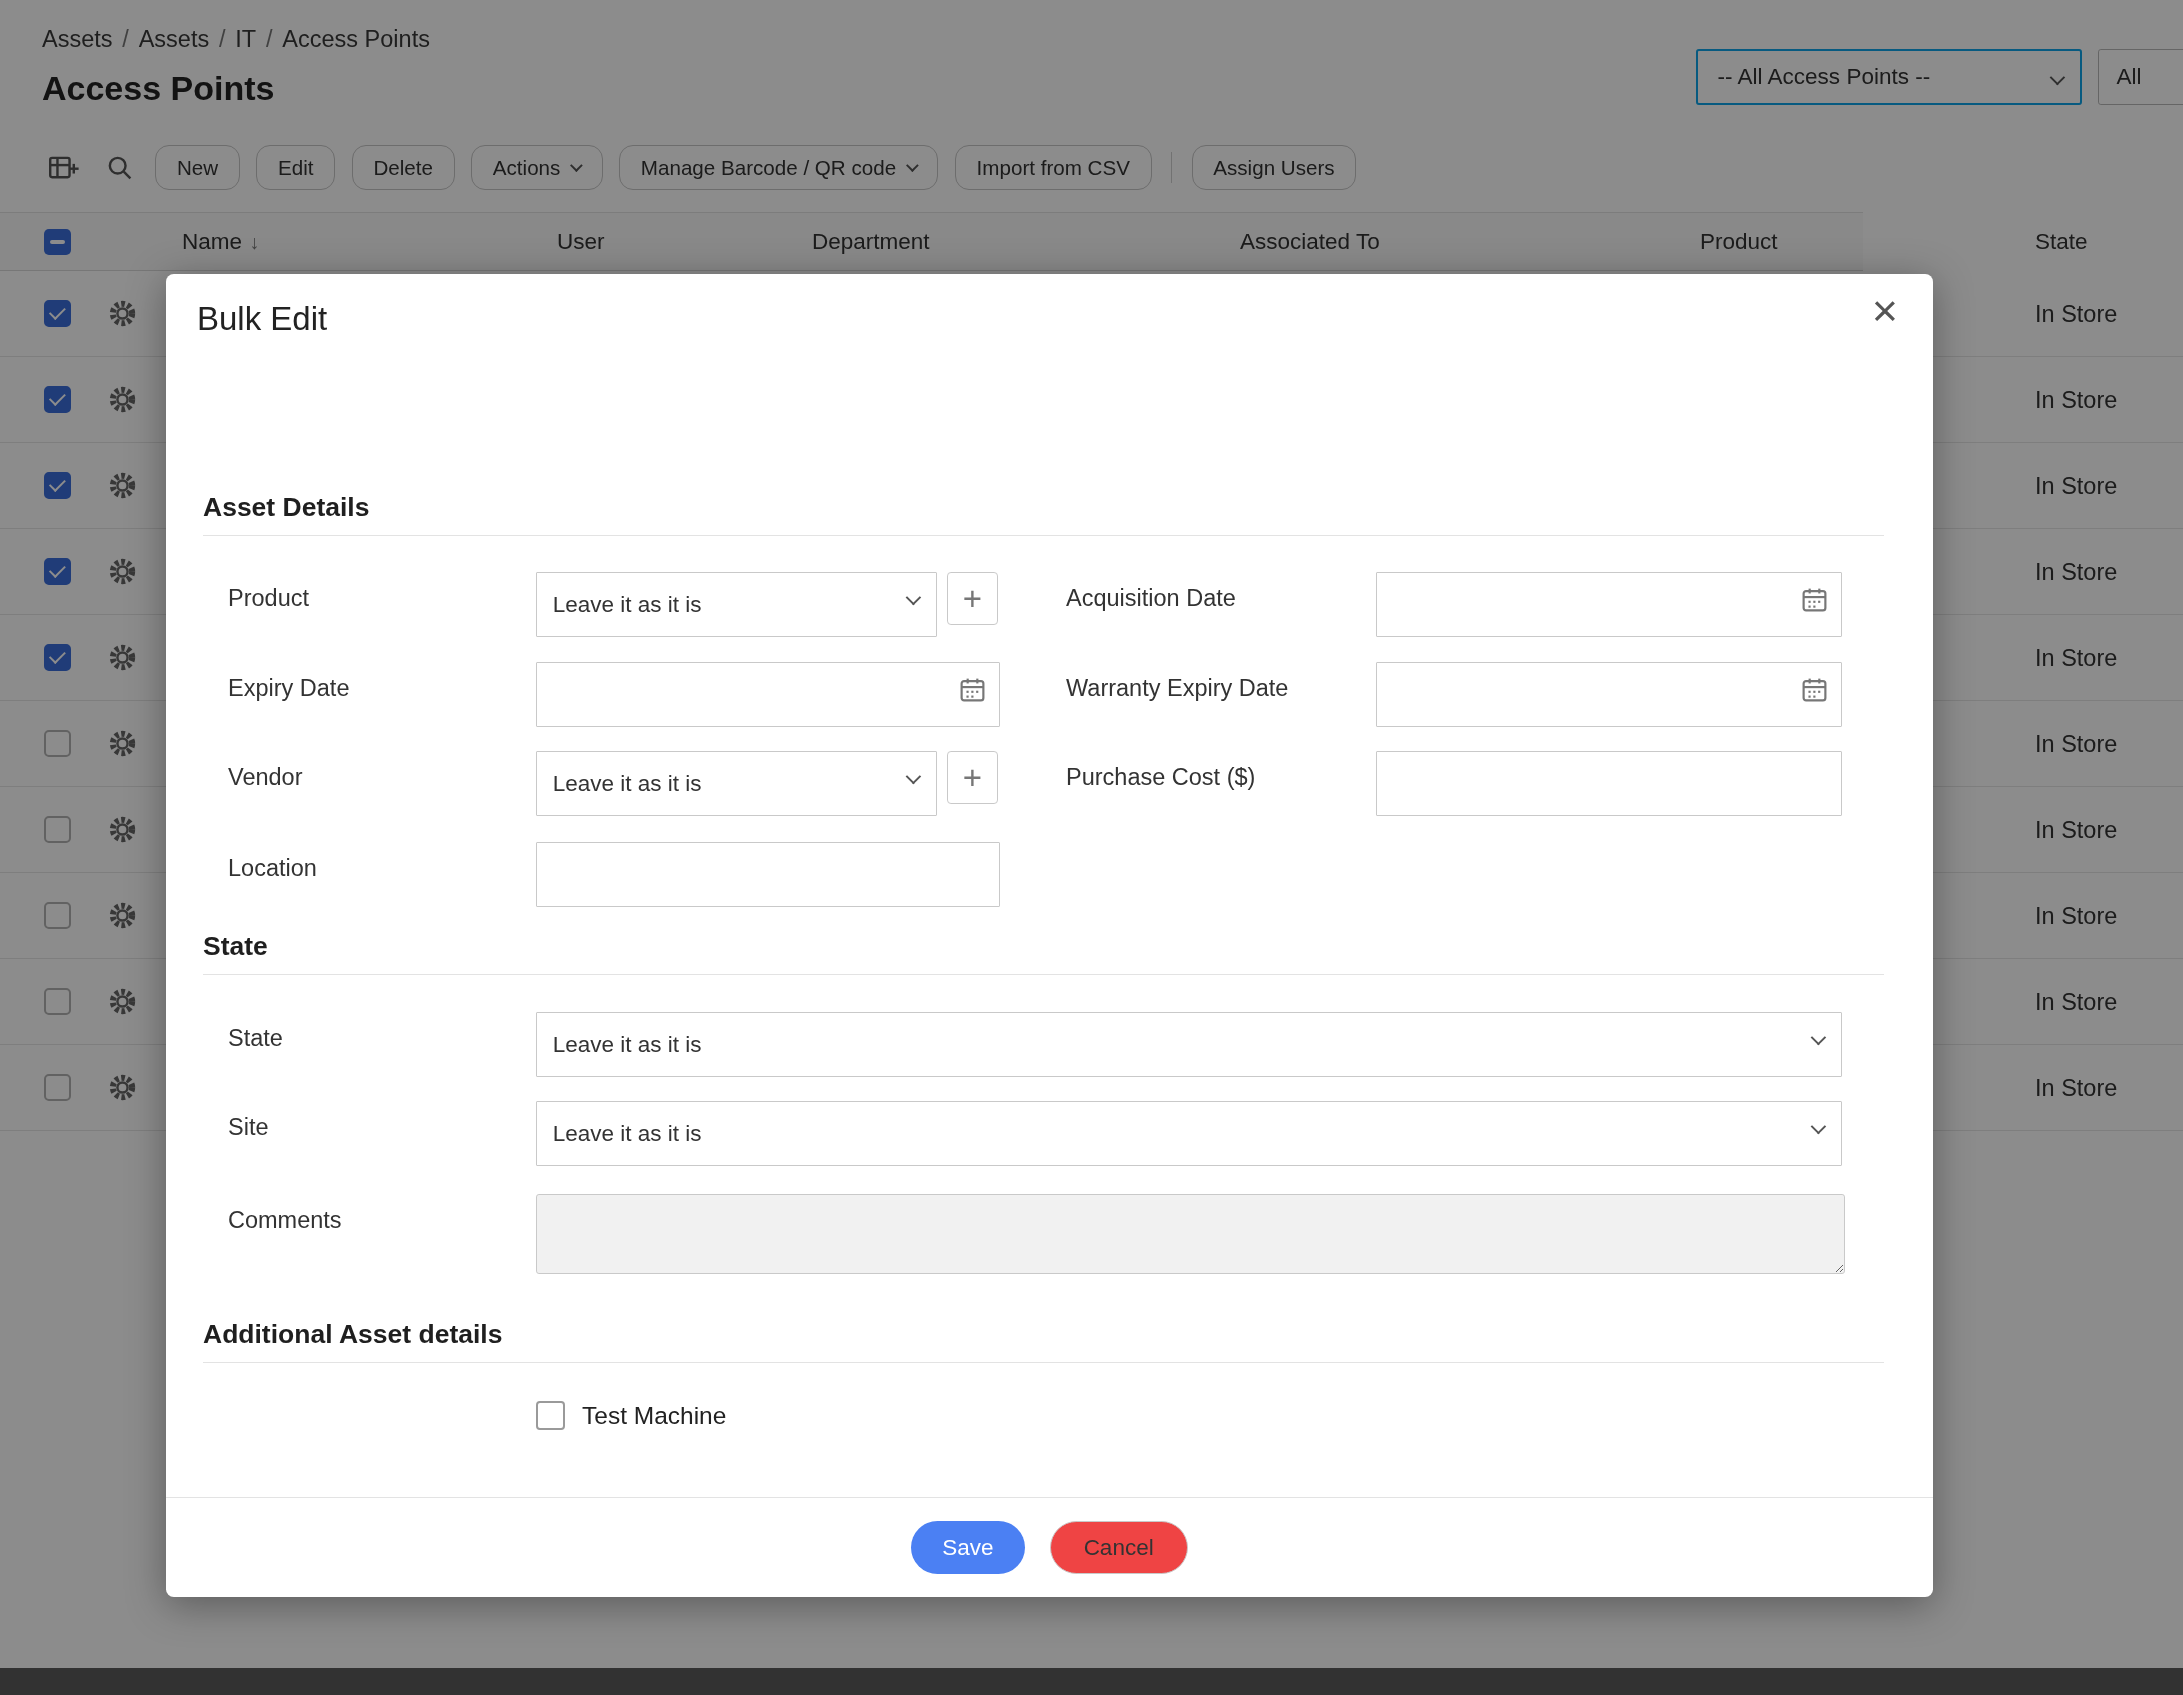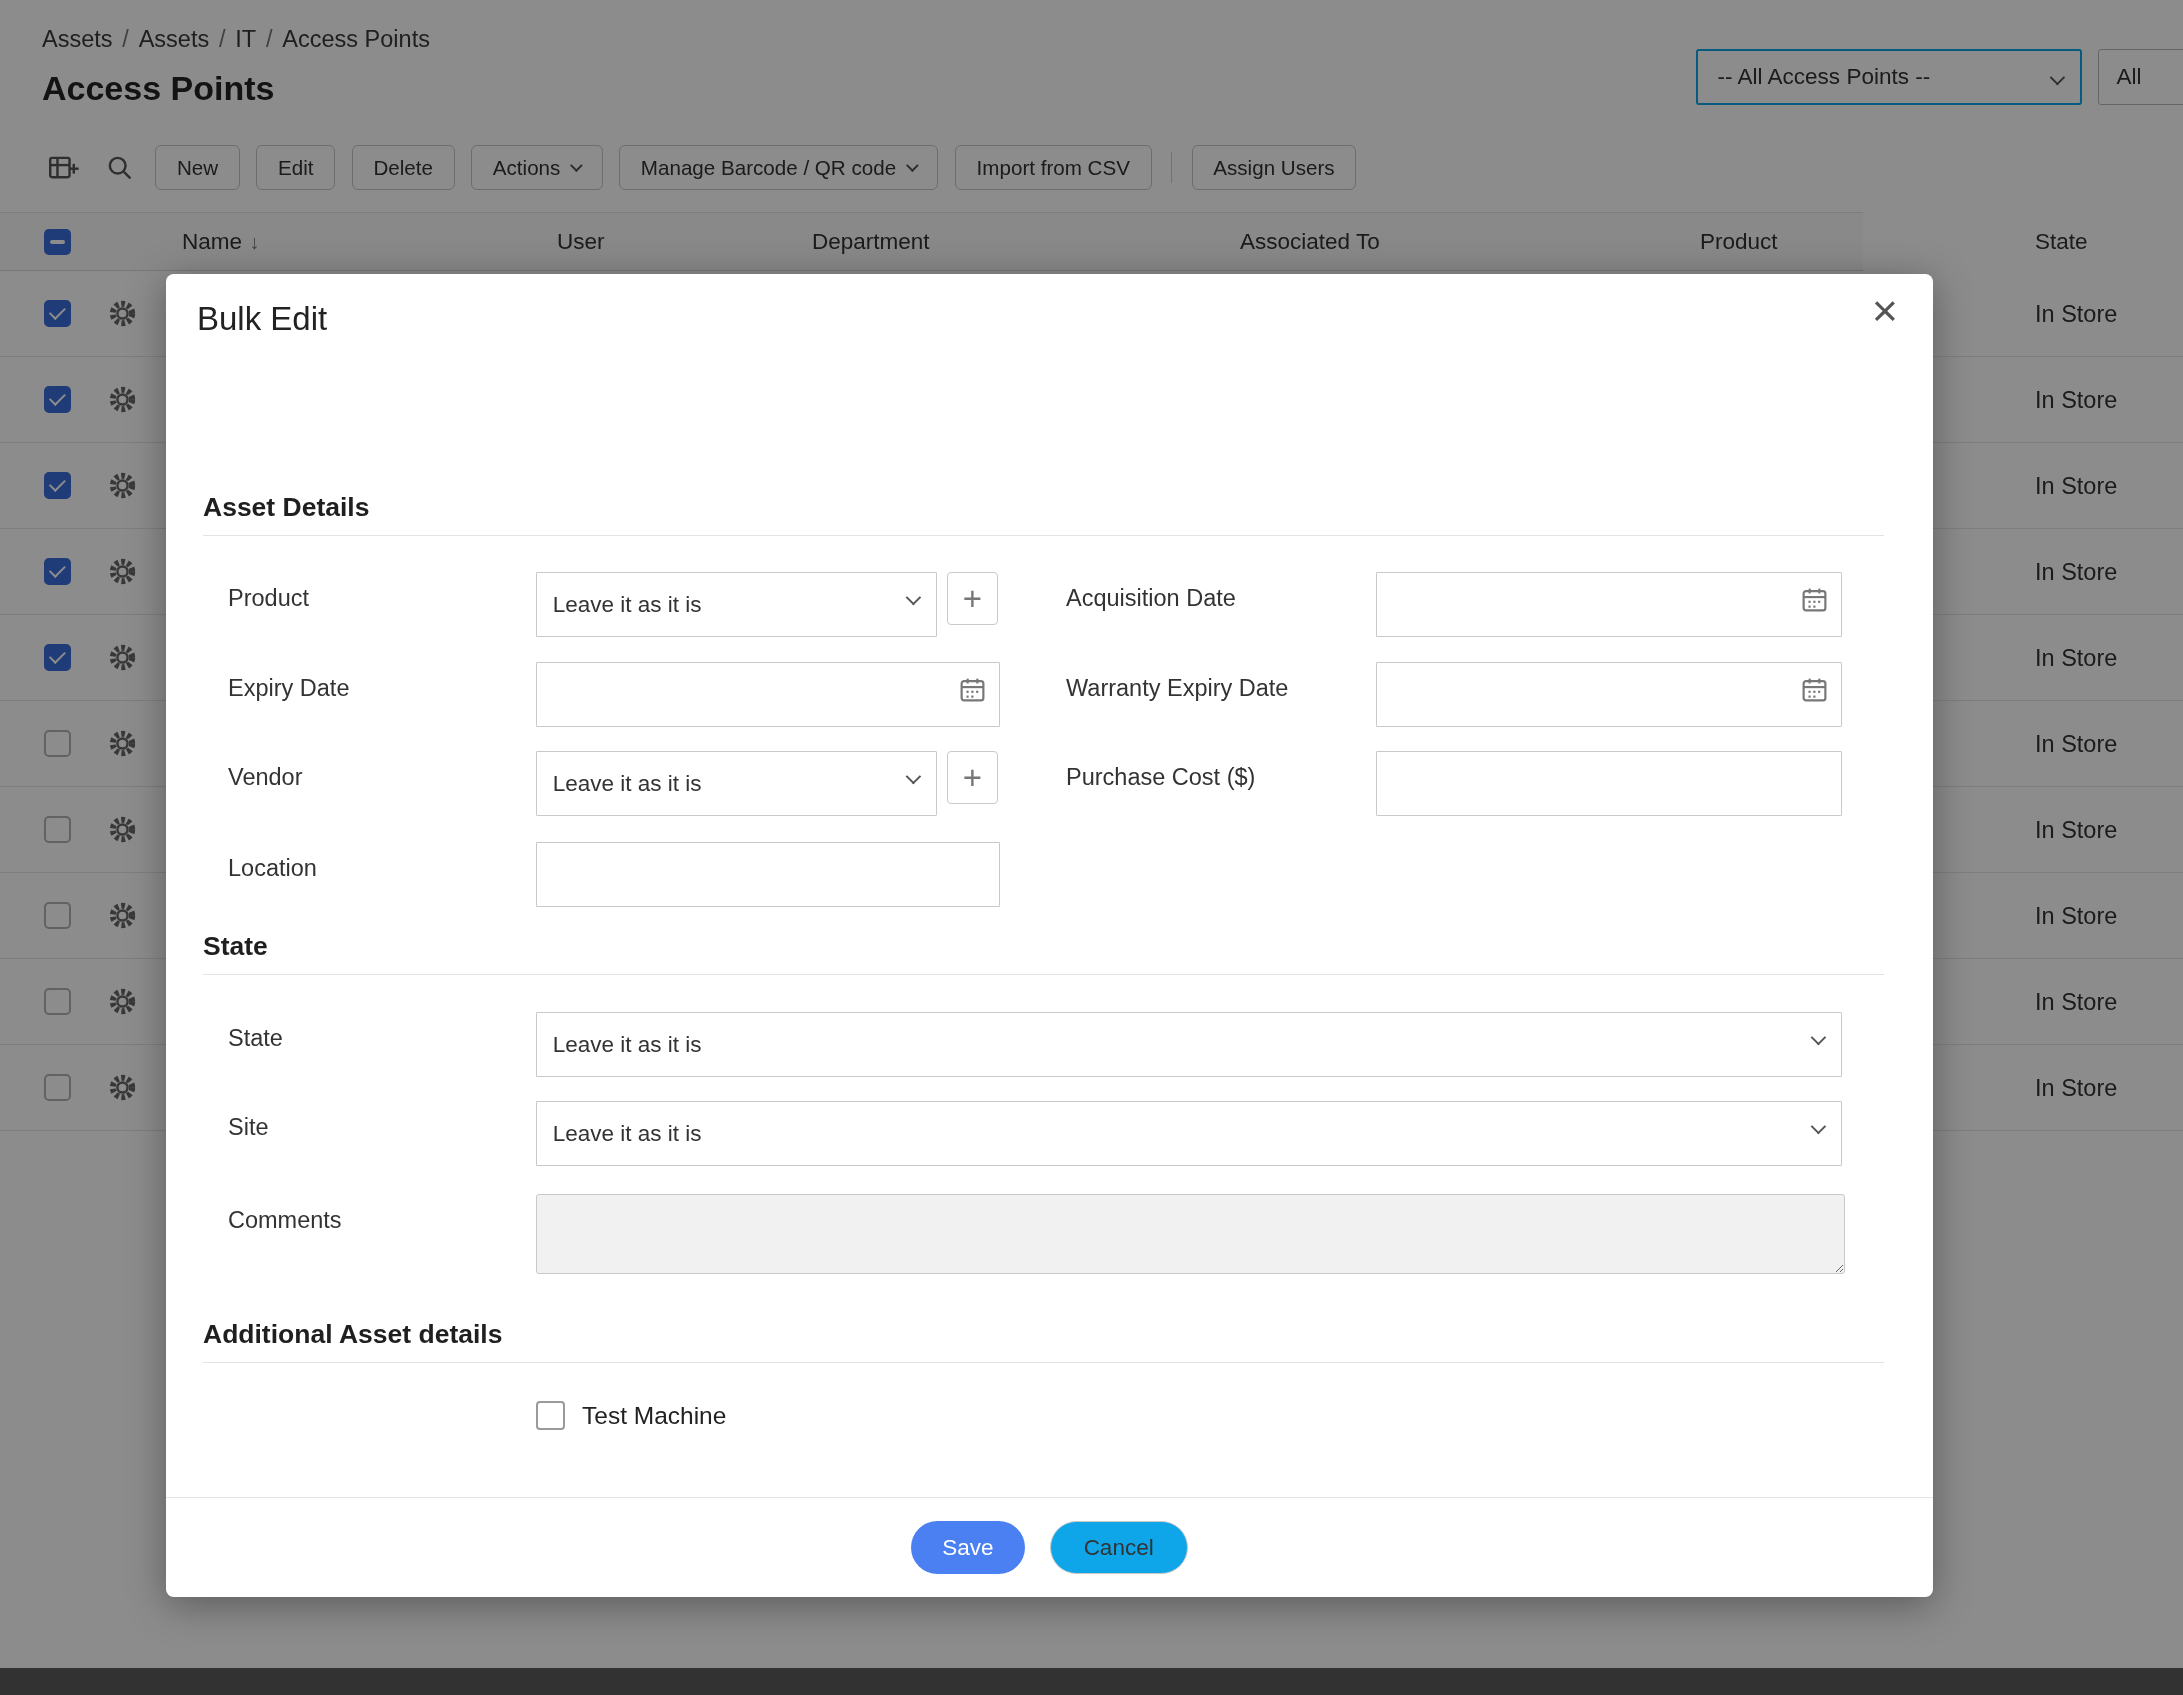--- a/index.html
+++ b/index.html
@@ -16,21 +16,21 @@
   .filter-box { position:absolute; left:1696px; top:49px; width:386px; height:56px;
     border:2px solid #0ea5e9; border-radius:2.9px; background:#fff;
     display:flex; align-items:center; padding:0 47px 0 19.6px; font-size:22.5px; color:#333; }
   .filter-box .chev { position:absolute; right:17.6px; top:20.6px; }
   .all-box { position:absolute; left:2098px; top:49px; width:90px; height:56px;
     border:1px solid #b9b9b9; border-radius:2.9px 0 0 2.9px; background:#fff;
     display:flex; align-items:center; padding-left:17.6px; font-size:22.5px; color:#333; }
 
   .toolbar { position:absolute; left:44px; top:145px; height:45px; display:flex; align-items:center; gap:16.7px; }
   .tb-icon { display:flex; align-items:center; justify-content:center; width:39px; height:39px; cursor:pointer; }
-  .tbtn { height:45px; border:1px solid #c6c6c6; border-radius:6px; background:#fff;
+  .tbtn { height:45px; border:1px solid #c6c6c6; border-radius:14px; background:#fff;
     display:flex; align-items:center; padding:0 20.6px; font-size:20.6px; color:#333; gap:11.8px; white-space:nowrap; }
   .tb-sep { width:1px; height:31px; background:#cfcfcf; margin:0 2.9px; }
 
   .chev { display:inline-block; width:10.8px; height:10.8px; border-right:2.5px solid #555;
     border-bottom:2.5px solid #555; transform:rotate(45deg); }
   .chev.small { width:8.8px; height:8.8px; border-width:2px; margin-top:-3.9px; }
 
   
   .thead { position:absolute; left:0; top:212px; width:1863px; height:59px; background:#fafafa;
     border-top:1px solid #e2e2e2; border-bottom:1px solid #d9d9d9; font-size:22.5px; font-weight:500; color:#333; }
@@ -82,21 +82,21 @@
     border:1px solid #c9c9c9; border-radius:2.9px; background:#f1f1f1; resize:both;
     font:inherit; font-size:22.5px; padding:9.8px 13.7px; outline:0; }
 
   .tm-box { position:absolute; left:370px; top:1127px; width:29px; height:29px;
     border:2px solid #9a9a9a; border-radius:3.9px; background:#fff; cursor:pointer; }
   .tm-label { position:absolute; left:416px; top:1127px; line-height:29px; font-size:24.5px; color:#222; }
 
   .m-footer { position:absolute; left:0; top:1247px; width:100%; display:flex; justify-content:center; gap:25px; }
   .btn-save { height:53px; padding:0 31px; border-radius:26.5px; background:#4b80f3; color:#fff;
     font-size:22.5px; border:0; display:flex; align-items:center; cursor:pointer; }
-  .btn-cancel { height:53px; padding:0 33px; border-radius:26.5px; background:#0ea5e9; color:#333;
+  .btn-cancel { height:53px; padding:0 33px; border-radius:26.5px; background:#ef4444; color:#333;
     font-size:22.5px; border:1px solid #c9c9c9; display:flex; align-items:center; cursor:pointer; }
 </style>
 </head>
 <body>
 
 <div class="breadcrumb">
   <span>Assets</span><span class="sep">/</span><span>Assets</span><span class="sep">/</span><span>IT</span><span class="sep">/</span><span>Access Points</span>
 </div>
 
 <div class="page-title">Access Points</div>

